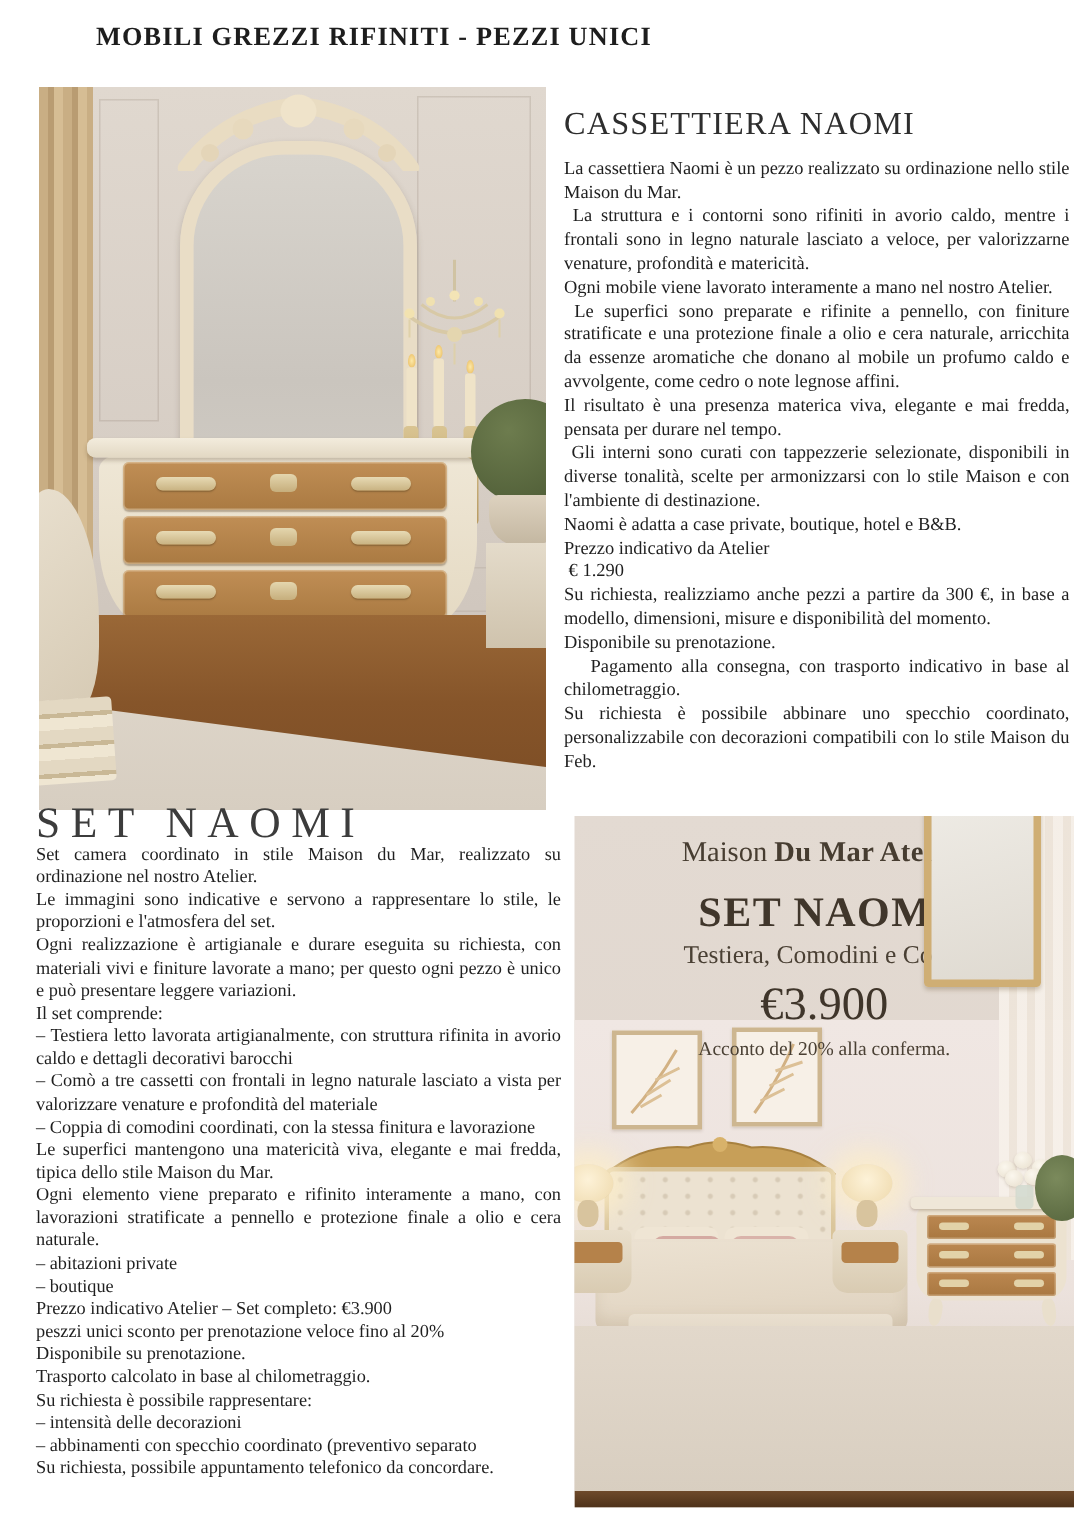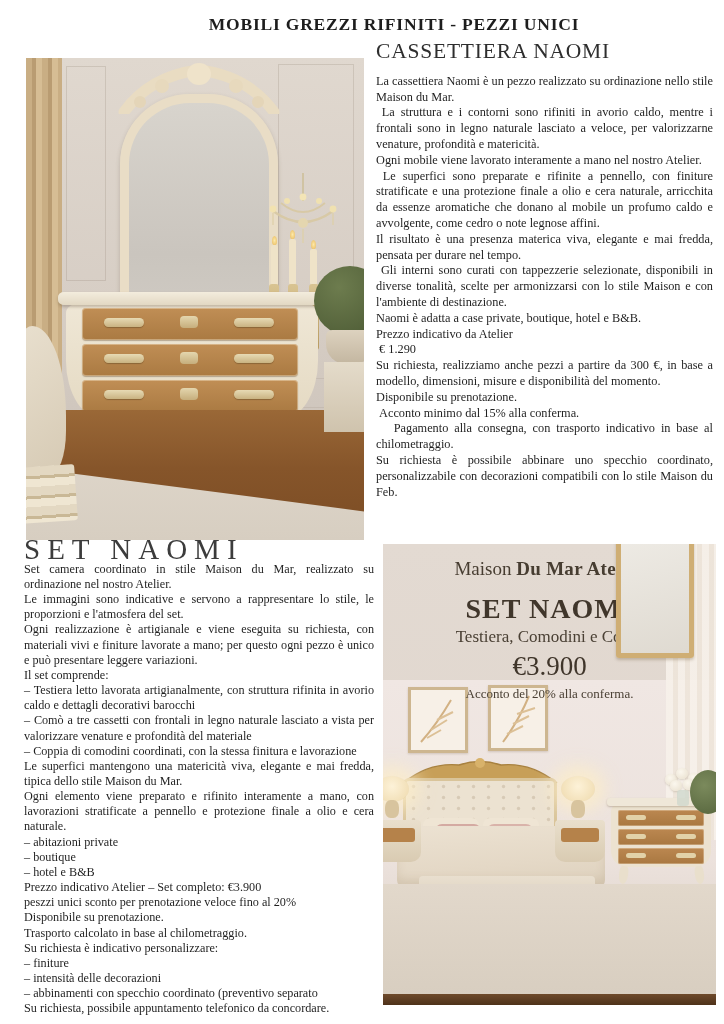--- a/index.html
+++ b/index.html
@@ -1,29 +1,29 @@
 <!DOCTYPE html>
 <html><head>
 <meta charset="utf-8">
 <style>
   * { margin:0; padding:0; box-sizing:border-box; }
   html,body { background:#ffffff; }
   body { width:724px; height:1024px; position:relative; overflow:hidden;
          font-family:"Liberation Serif", serif; color:#222; }
 
   
-  .page-title { position:absolute; top:14px; left:0; width:724px; text-align:center;
+  .page-title { position:absolute; top:14px; left:0; width:724px; text-align:left;
     padding-left:64px; font-size:17.5px; font-weight:bold; letter-spacing:.8px; color:#1d1d1d; }
 
   
   .col { position:absolute; text-align:justify; font-size:12.3px; line-height:15.8px; color:#1f1f1f; }
   .col p { white-space:pre-wrap; }
   .h-serif { font-weight:normal; color:#2e2e2e; }
 
-  .right-col { left:376px; top:44px; width:337px; }
+  .right-col { left:376px; top:75px; width:337px; }
   .right-col h2 { font-size:21.5px; letter-spacing:.8px; margin-bottom:14px; }
 
   .left-col { left:24px; top:542px; width:350px; }
   .left-col h2 { font-size:29px; letter-spacing:7px; color:#3c3c3c; margin-bottom:4px; }
   .left-col .col-body { font-size:12.2px; line-height:15.15px; }
 
   
   .photo { position:absolute; left:26px; top:58px; width:338px; height:482px; overflow:hidden;
            background:linear-gradient(180deg,#e0d8cf 0%,#d6cdc4 55%,#cfc6bd 75%); }
   .panel { position:absolute; border:1px solid rgba(120,105,90,.18); }
@@ -88,21 +88,21 @@
      clip-path:polygon(0 34%, 100% 74%, 100% 100%, 0 100%); }
 
   
   .card { position:absolute; left:383px; top:544px; width:333px; height:461px;
      background:linear-gradient(180deg,#e3dad2,#ded4cb); overflow:hidden; color:#453b30; }
   .card-text { position:relative; text-align:center; z-index:5; }
   .brand { margin-top:14px; font-size:19px; color:#473d31; }
   .brand b { letter-spacing:.3px; }
   .card-title { margin-top:13px; font-size:28px; font-weight:bold; letter-spacing:1px; color:#40362b; }
   .card-subtitle { margin-top:2px; font-size:17px; color:#4a4034; }
-  .card-price { margin-top:4px; font-size:27px; color:#3f352a; }
+  .card-price { margin-top:4px; font-size:31px; color:#3f352a; }
   .card-deposit { margin-top:4px; font-size:13px; color:#4a4034; }
 
   .scene { position:absolute; left:0; top:136px; width:333px; height:325px;
      background:linear-gradient(180deg,#f0e7e3 0%,#ece2dd 55%,#e7ddd6 65%); }
   .curtain2 { position:absolute; right:0; top:-140px; width:50px; height:300px;
      background:repeating-linear-gradient(90deg,#f7f1ea 0 7px,#eee5da 7px 12px); opacity:.9; }
 
   .print { position:absolute; width:60px; height:66px; background:#f7f0e7;
      border:3px solid #cdb astro; border:3px solid #cdb690; box-shadow:0 1px 2px rgba(120,95,70,.25); }
   .mirror2 { position:absolute; left:233px; top:-22px; width:78px; height:136px;
@@ -258,46 +258,43 @@
   <p> La struttura e i contorni sono rifiniti in avorio caldo, mentre i frontali sono in legno naturale lasciato a veloce, per valorizzarne venature, profondità e matericità.</p>
   <p>Ogni mobile viene lavorato interamente a mano nel nostro Atelier.</p>
   <p> Le superfici sono preparate e rifinite a pennello, con finiture stratificate e una protezione finale a olio e cera naturale, arricchita da essenze aromatiche che donano al mobile un profumo caldo e avvolgente, come cedro o note legnose affini.</p>
   <p>Il risultato è una presenza materica viva, elegante e mai fredda, pensata per durare nel tempo.</p>
   <p> Gli interni sono curati con tappezzerie selezionate, disponibili in diverse tonalità, scelte per armonizzarsi con lo stile Maison e con l'ambiente di destinazione.</p>
   <p>Naomi è adatta a case private, boutique, hotel e B&amp;B.</p>
   <p>Prezzo indicativo da Atelier</p>
   <p> € 1.290</p>
   <p>Su richiesta, realizziamo anche pezzi a partire da 300 €, in base a modello, dimensioni, misure e disponibilità del momento.</p>
   <p>Disponibile su prenotazione.</p>
-  <p> Acconto minimo dal 15% alla conferma.</p>
   <p>   Pagamento alla consegna, con trasporto indicativo in base al chilometraggio.</p>
   <p>Su richiesta è possibile abbinare uno specchio coordinato, personalizzabile con decorazioni compatibili con lo stile Maison du Feb.</p>
 </div>
 
 <div class="col left-col">
   <h2 class="h-serif">SET NAOMI</h2>
   <div class="col-body">
     <p>Set camera coordinato in stile Maison du Mar, realizzato su ordinazione nel nostro Atelier.</p>
     <p>Le immagini sono indicative e servono a rappresentare lo stile, le proporzioni e l'atmosfera del set.</p>
-    <p>Ogni realizzazione è artigianale e viene eseguita su richiesta, con materiali vivi e finiture lavorate a mano; per questo ogni pezzo è unico e può presentare leggere variazioni.</p>
+    <p>Ogni realizzazione è artigianale e durare eseguita su richiesta, con materiali vivi e finiture lavorate a mano; per questo ogni pezzo è unico e può presentare leggere variazioni.</p>
     <p>Il set comprende:</p>
     <p>– Testiera letto lavorata artigianalmente, con struttura rifinita in avorio caldo e dettagli decorativi barocchi</p>
     <p>– Comò a tre cassetti con frontali in legno naturale lasciato a vista per valorizzare venature e profondità del materiale</p>
     <p>– Coppia di comodini coordinati, con la stessa finitura e lavorazione</p>
     <p>Le superfici mantengono una matericità viva, elegante e mai fredda, tipica dello stile Maison du Mar.</p>
     <p>Ogni elemento viene preparato e rifinito interamente a mano, con lavorazioni stratificate a pennello e protezione finale a olio e cera naturale.</p>
     <p>– abitazioni private</p>
     <p>– boutique</p>
-    <p>– hotel e B&amp;B</p>
     <p>Prezzo indicativo Atelier – Set completo: €3.900</p>
     <p>peszzi unici sconto per prenotazione veloce fino al 20%</p>
     <p>Disponibile su prenotazione.</p>
     <p>Trasporto calcolato in base al chilometraggio.</p>
-    <p>Su richiesta è indicativo personalizzare:</p>
-    <p>– finiture</p>
+    <p>Su richiesta è possibile rappresentare:</p>
     <p>– intensità delle decorazioni</p>
     <p>– abbinamenti con specchio coordinato (preventivo separato</p>
     <p>Su richiesta, possibile appuntamento telefonico da concordare.</p>
   </div>
 </div>
 
 <div class="card">
   <div class="card-text">
     <div class="brand">
       <span>Maison</span>

